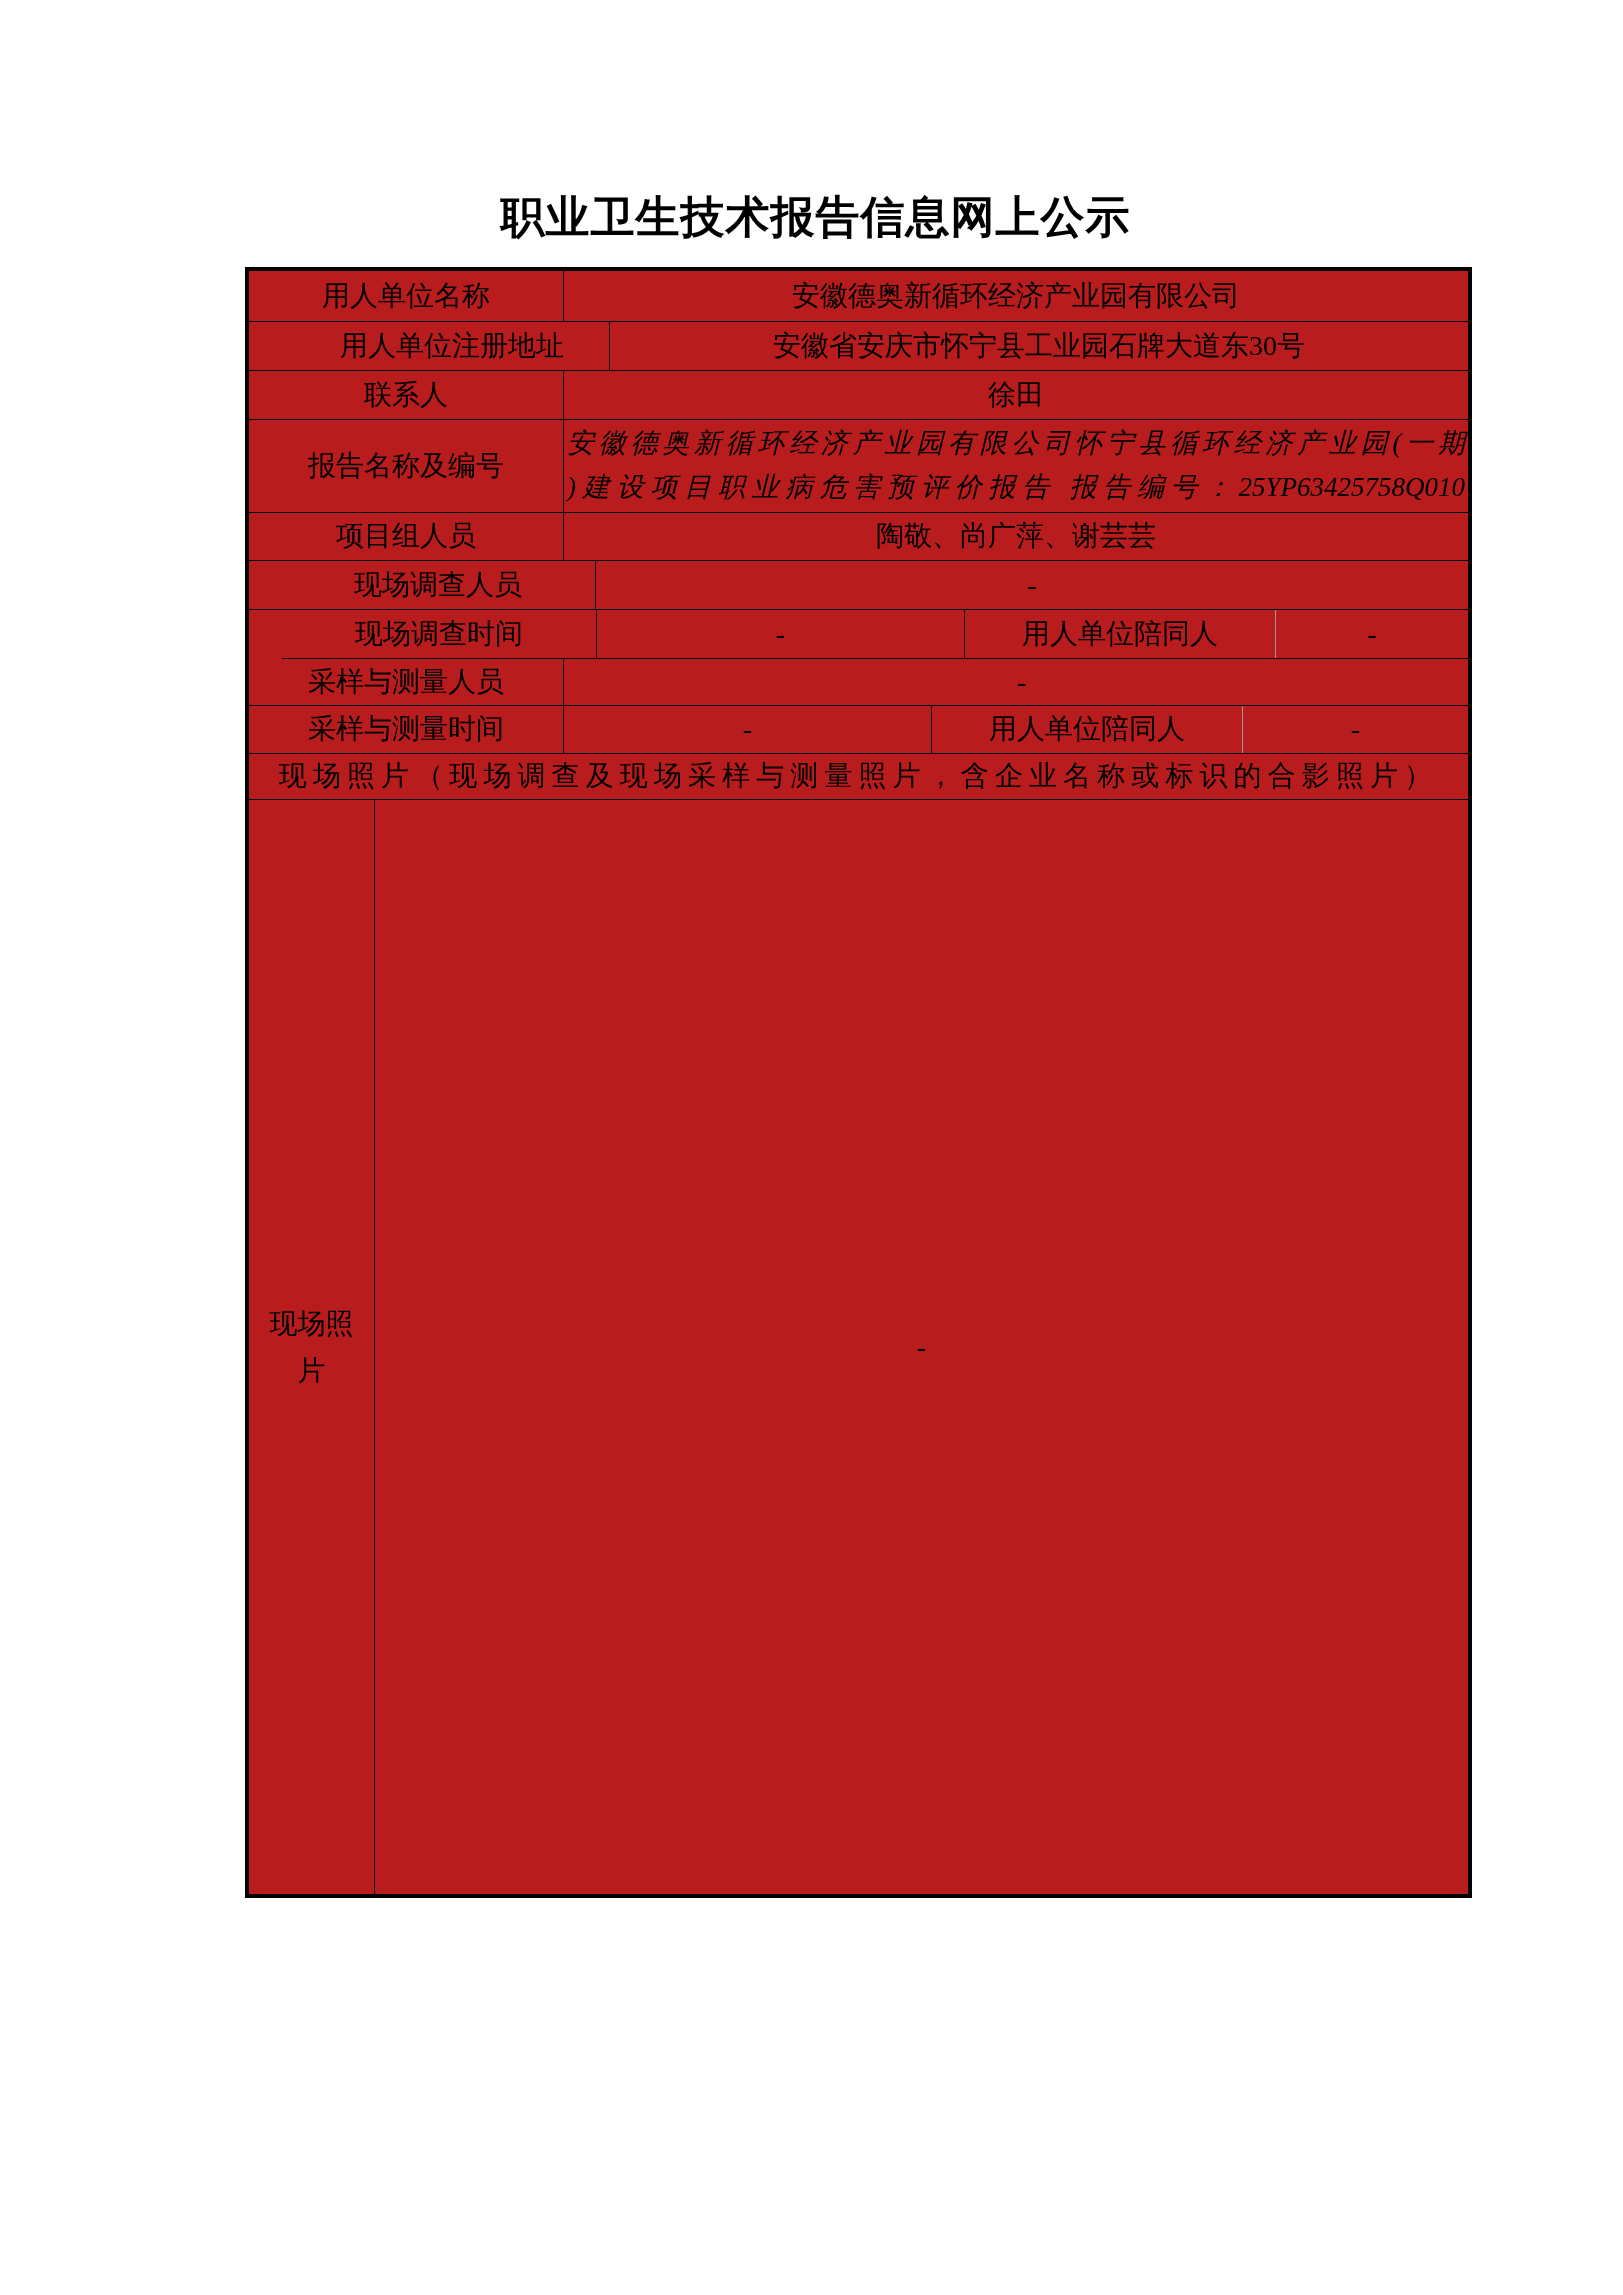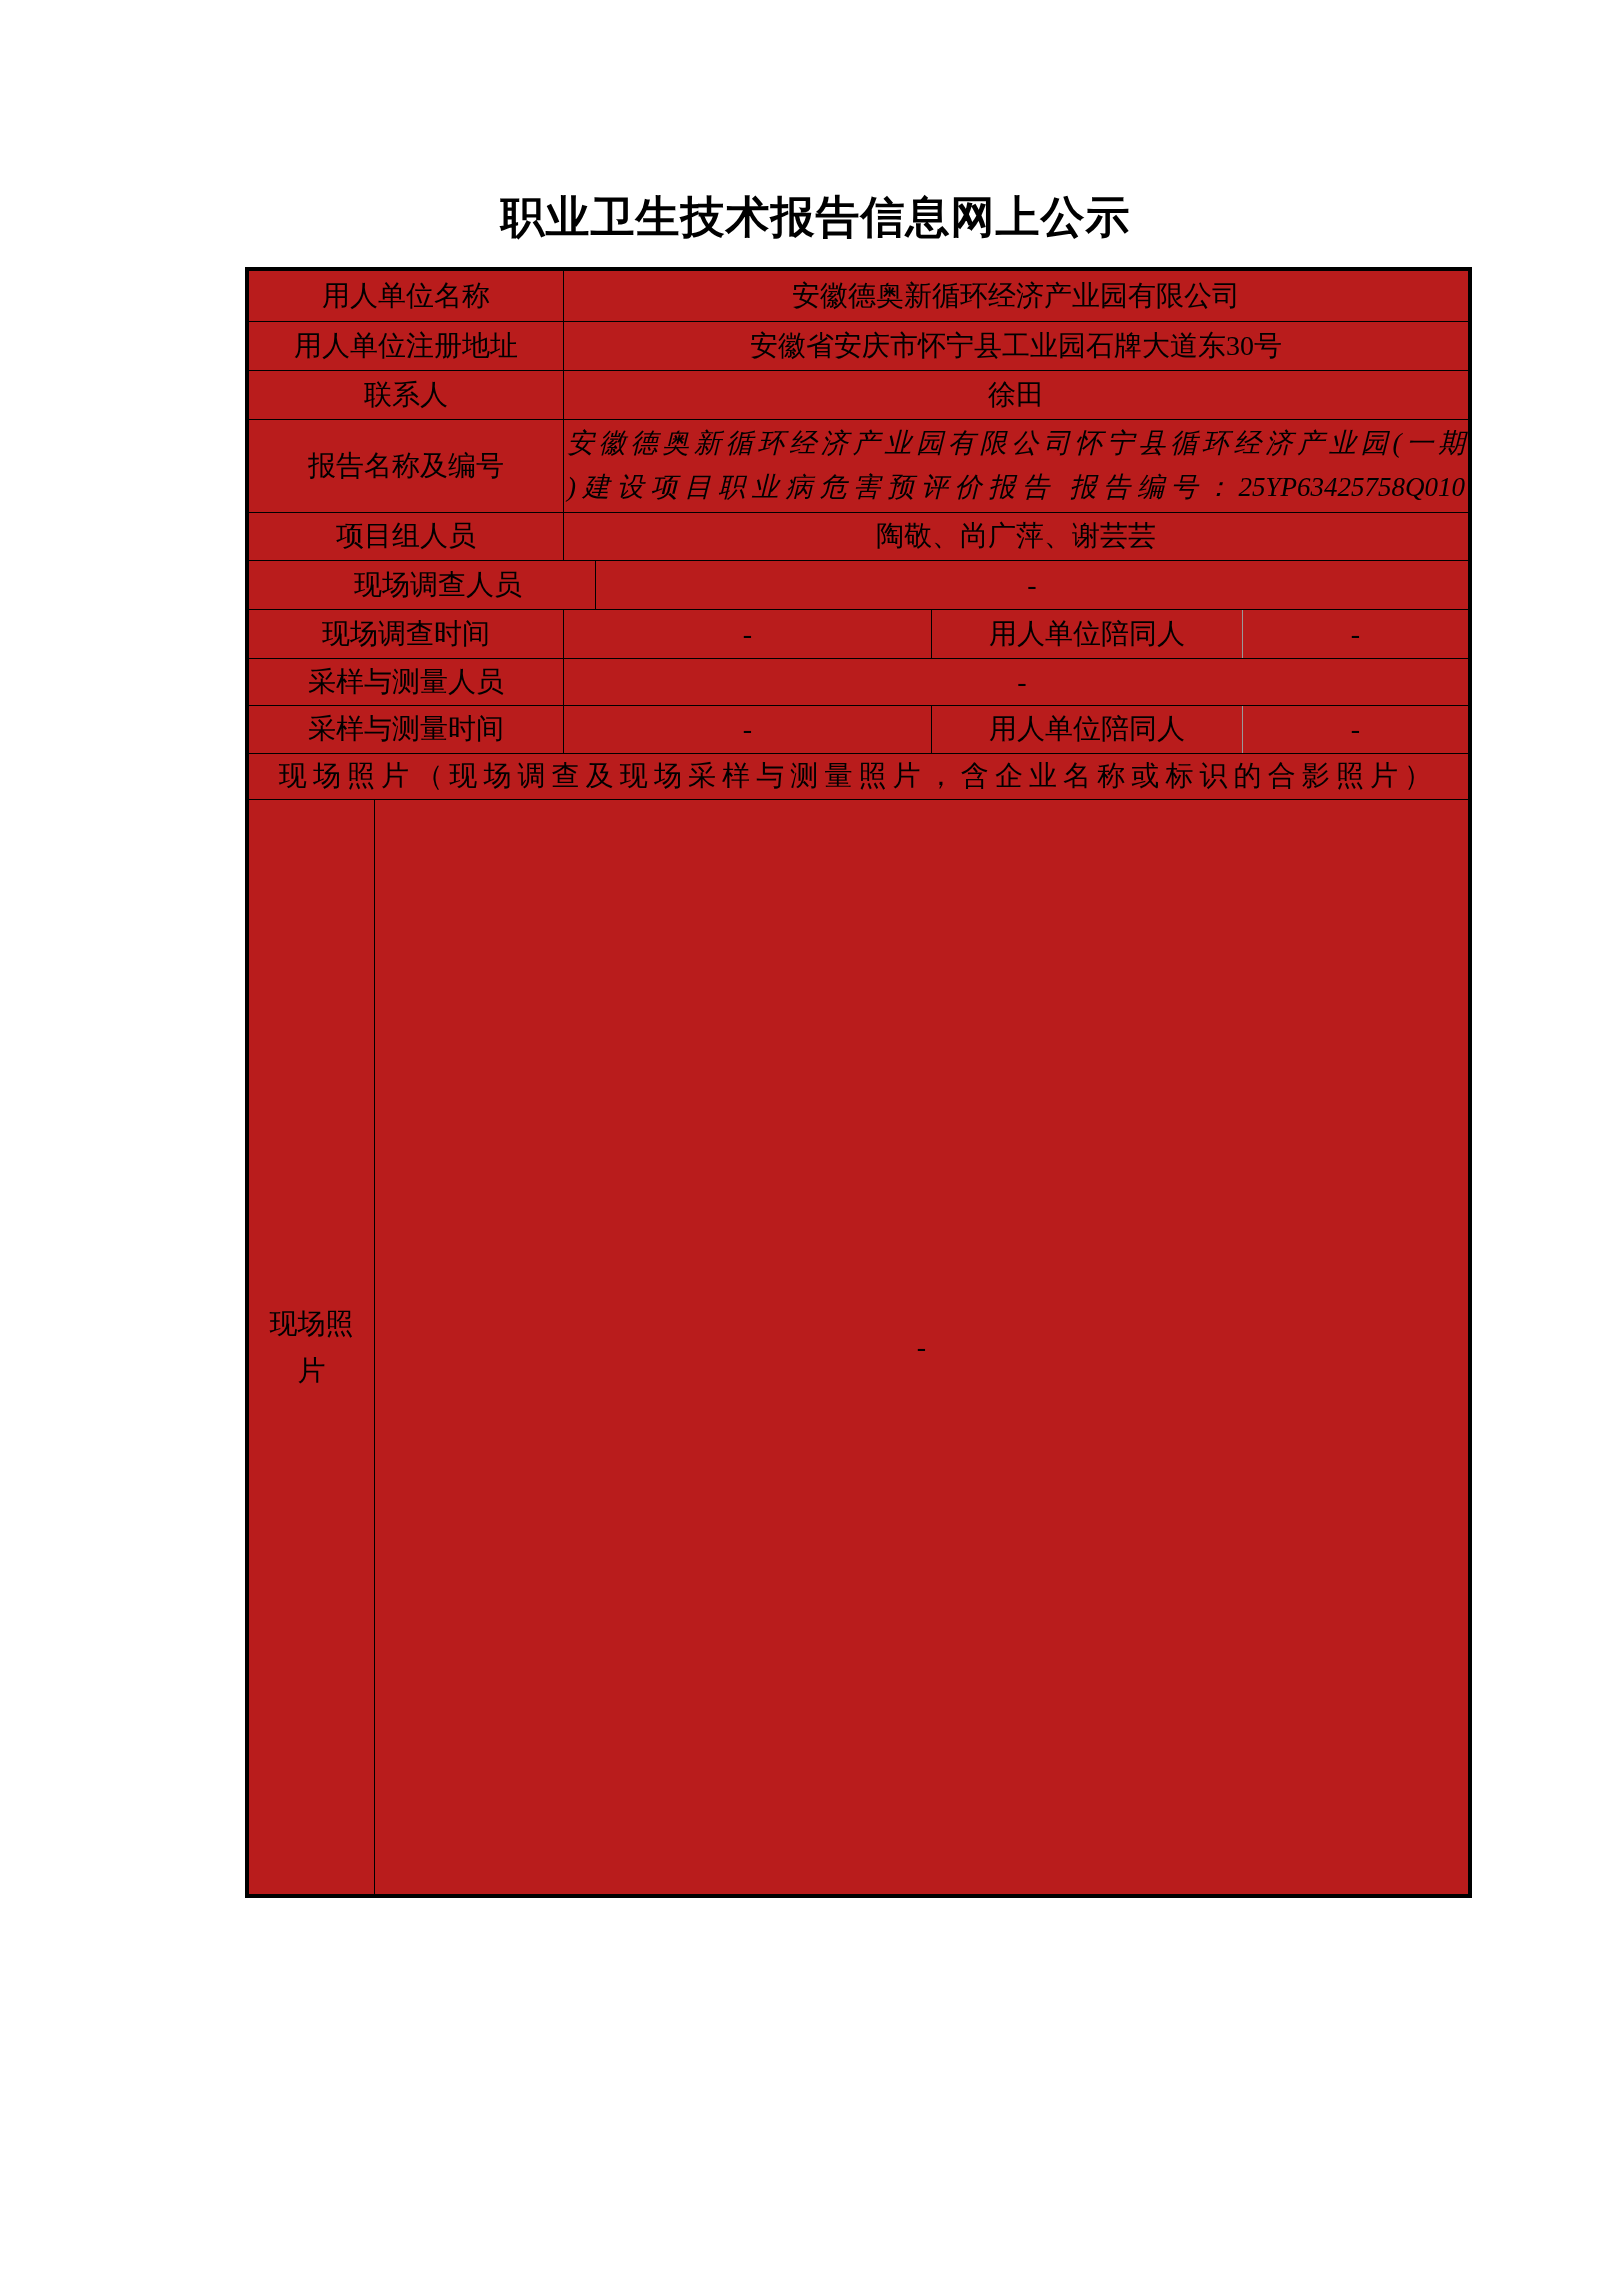--- a/index.html
+++ b/index.html
@@ -65,26 +65,26 @@
     width: 368px;
     border-right: 1.5px solid #000;
   }
   .c-comp {
     width: 311px;
     border-right: 1px solid #999;
     text-align: center;
   }
   .c-v2 { flex: 1 1 auto; }
   .h-r1  { height: 51px; }
-  .h-r2  { height: 49px; }
+  .h-r2  { height: 49px; padding-left: 46px; }
   .h-r3  { height: 49px; }
   .h-r4  { height: 93px; }
   .h-r5  { height: 48px; }
   .h-r6  { height: 49px; padding-left: 32px; }
-  .h-r7  { height: 49px; }
+  .h-r7  { height: 49px; margin-left: 33px; }
   .h-r8  { height: 47px; gap: 12px; }
   .h-r9  { height: 48px; }
   .h-r10 { height: 46px; }
   .h-r11 { flex: 1 1 auto; }
   .report-name-value {
     display: block;
     padding: 1px 3.1px;
     font-size: 27px;
     font-style: italic;
   }

